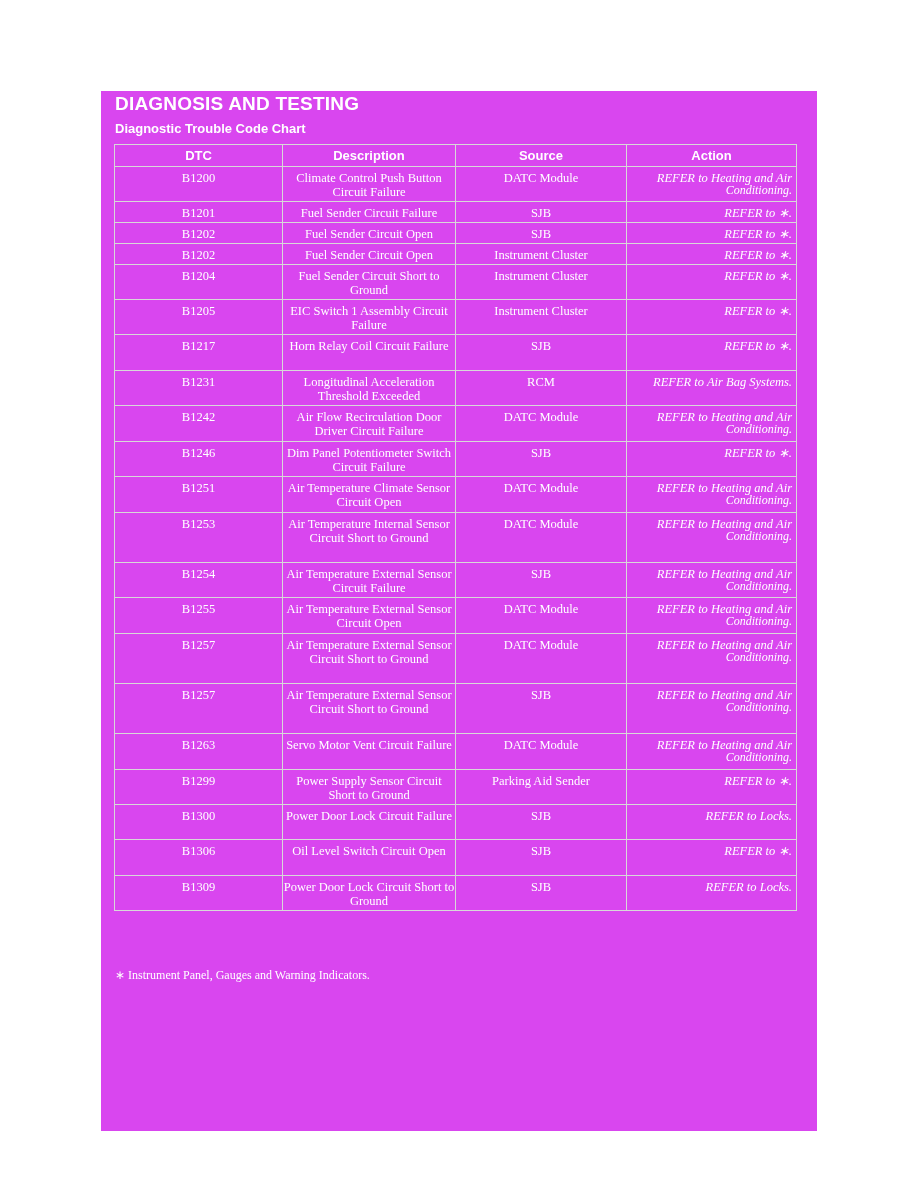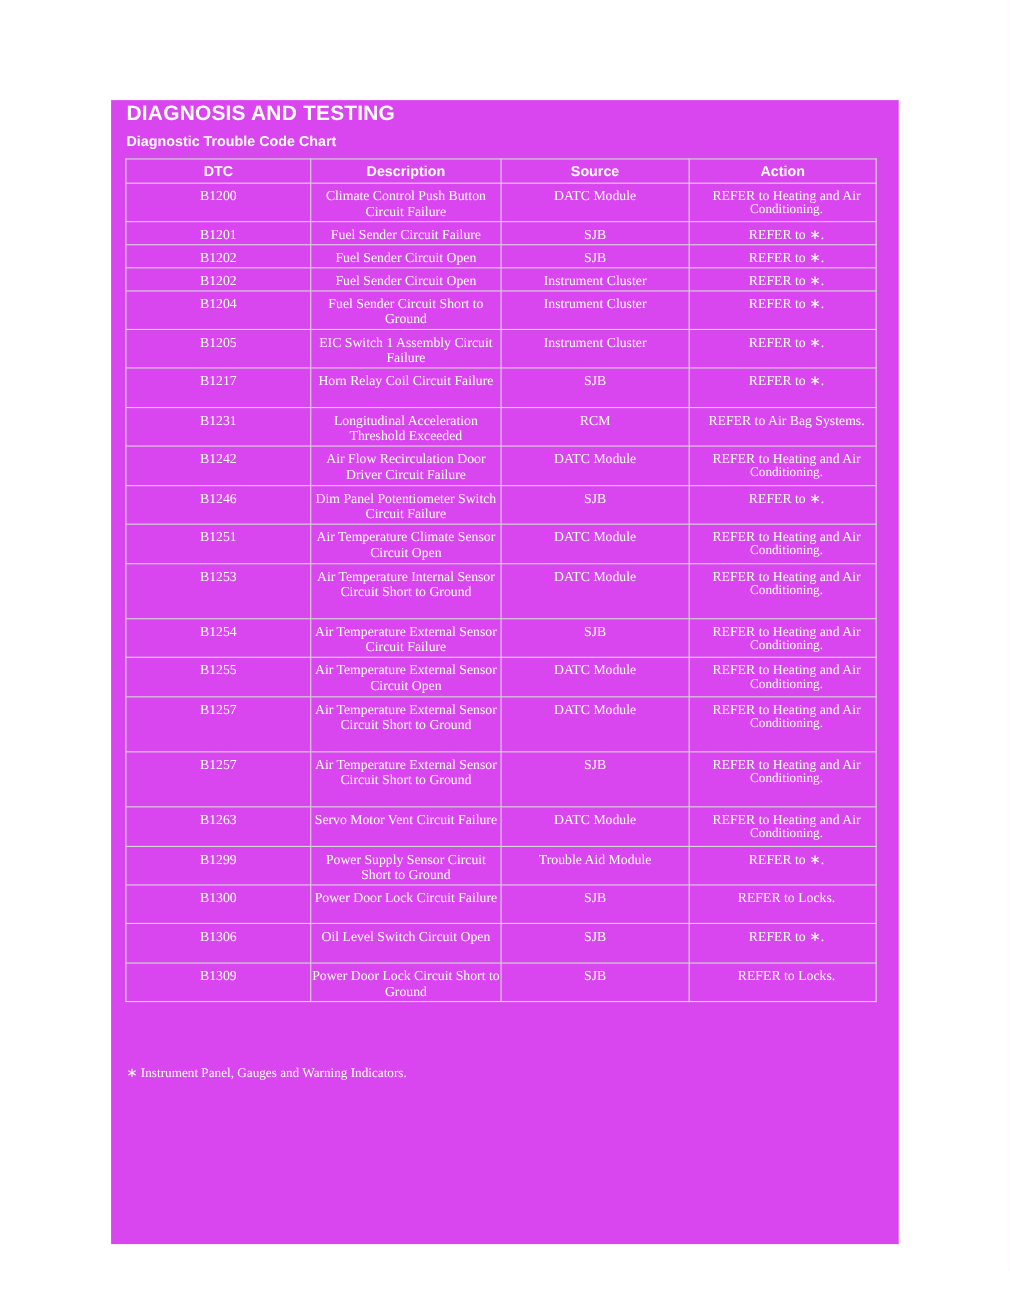--- a/index.html
+++ b/index.html
@@ -25,21 +25,21 @@
     border:1px solid #d8d8d8; padding:0; vertical-align:top;
   }
   table.dtc th {
     height:21px; font-family:"Liberation Sans", sans-serif; font-weight:bold;
     font-size:13px; text-align:center; vertical-align:middle;
   }
   table.dtc td {
     font-family:"Liberation Serif", serif; font-size:12.5px; line-height:14px;
     text-align:center; padding-top:4px; padding-bottom:2px;
   }
-  table.dtc td.action { text-align:center; padding-left:11px; padding-right:4px; }
+  table.dtc td.action { text-align:right; padding-left:11px; padding-right:4px;font-style:italic; }
   table.dtc td.action .l2 { display:block; font-size:12px; line-height:10px; }
   .note {
     position:absolute; left:14px; top:877px;
     font-family:"Liberation Serif", serif; font-size:12px;
   }
 </style>
 </head>
 <body>
 
 <div class="panel">
@@ -160,21 +160,21 @@
         </tr>
         <tr style="height: 36px;">
           <td>B1263</td>
           <td>Servo Motor Vent Circuit Failure</td>
           <td>DATC Module</td>
           <td class="action"><span>REFER to Heating and Air</span><span class="l2">Conditioning.</span></td>
         </tr>
         <tr style="height: 35px;">
           <td>B1299</td>
           <td>Power Supply Sensor Circuit Short to Ground</td>
-          <td>Trouble Aid Module</td>
+          <td>Parking Aid Sender</td>
           <td class="action"><span>REFER to ∗.</span></td>
         </tr>
         <tr style="height: 35px;">
           <td>B1300</td>
           <td>Power Door Lock Circuit Failure</td>
           <td>SJB</td>
           <td class="action"><span>REFER to Locks.</span></td>
         </tr>
         <tr style="height: 36px;">
           <td>B1306</td>

